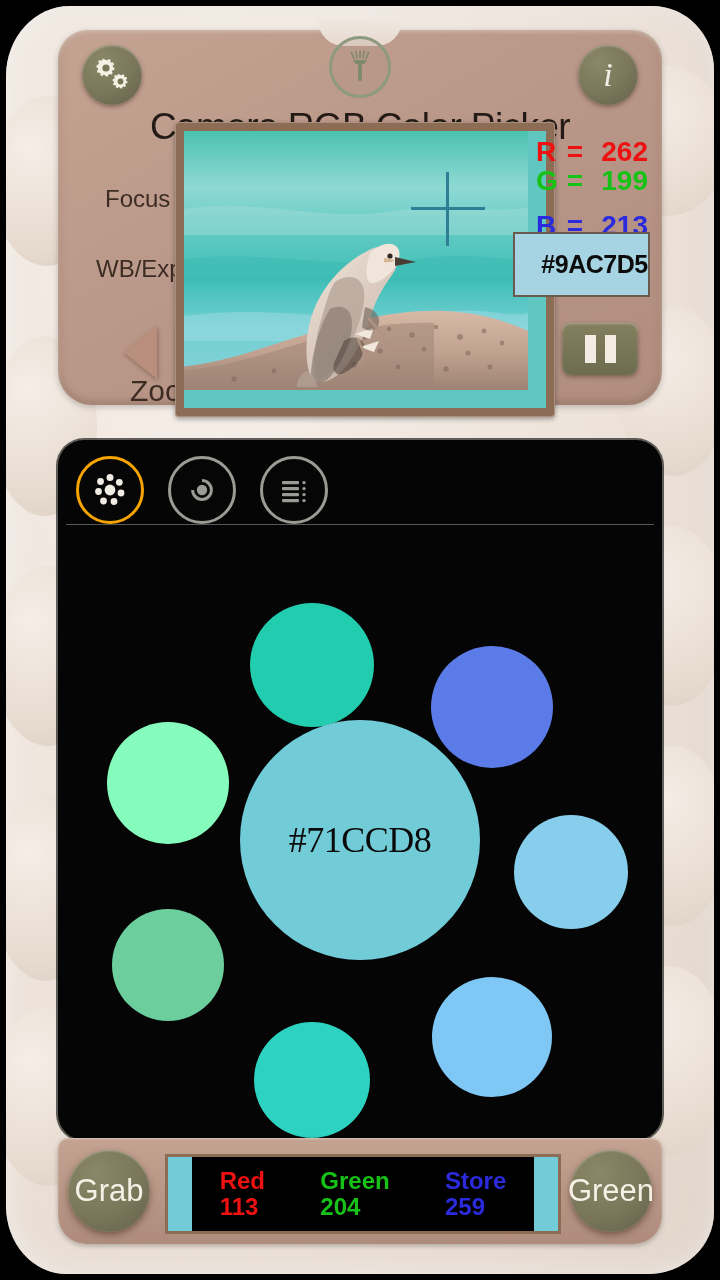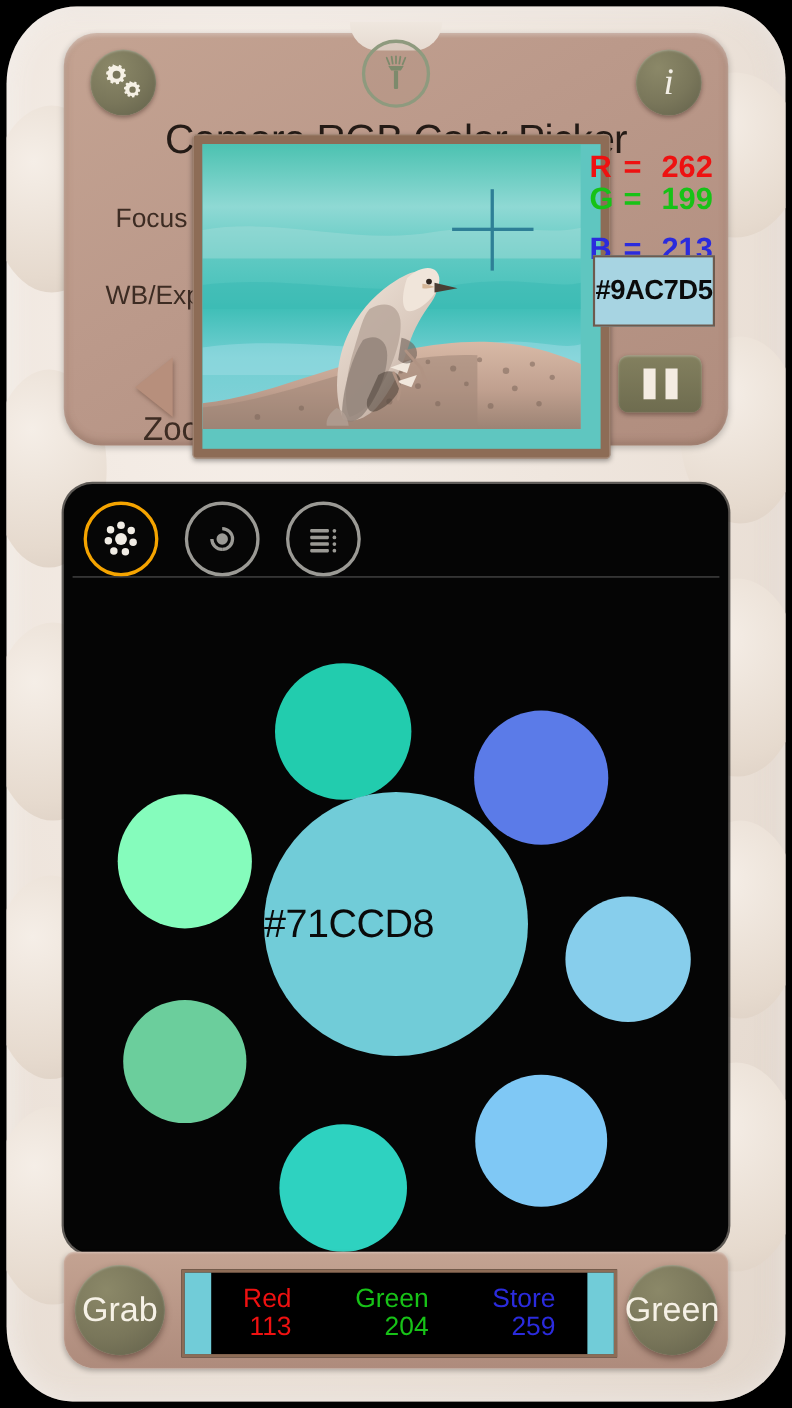--- a/index.html
+++ b/index.html
@@ -81,21 +81,21 @@
   
   .rgb-row{position:absolute;right:14px;font-size:28px;font-weight:bold;white-space:nowrap;}
   .rgb-row .k{display:inline-block;width:22px;}
   .rgb-row .eq{display:inline-block;width:34px;text-align:center;}
   .rgb-row .v{display:inline-block;width:56px;text-align:right;}
   .row-r{top:106px;color:#ee1111;}
   .row-g{top:135px;color:#17c217;}
   .row-b{top:180px;color:#2b2bdd;}
 
   .hex-box{position:absolute;right:12px;top:202px;width:107px;height:61px;
-           border:2px solid #6d5a4e;display:flex;align-items:center;justify-content:center;}
+           border:2px solid #6d5a4e;display:flex;align-items:center;justify-content:center;padding-left:26px;}
   .hex-text{font-size:25px;color:#0b0b0b;font-weight:bold;letter-spacing:-.5px;}
 
   .pause-btn{position:absolute;right:24px;top:293px;width:76px;height:52px;border-radius:9px;
              background:linear-gradient(180deg,#83805f,#6e6c4f);
              box-shadow:0 2px 4px rgba(60,40,30,.45),inset 0 1px 2px rgba(255,255,255,.3);
              display:flex;align-items:center;justify-content:center;gap:9px;}
   .pause-btn i{display:block;width:11px;height:28px;background:#f4ece2;}
 
   
   .display{position:absolute;left:58px;top:440px;width:604px;height:700px;
@@ -106,41 +106,41 @@
        border:3px solid #9b9a95;display:flex;align-items:center;justify-content:center;
        background:#060606;}
   .tab.active{border-color:#f5a400;}
   .tab1{left:18px;}
   .tab2{left:110px;}
   .tab3{left:202px;}
   .tab-sep{position:absolute;left:8px;right:8px;top:84px;height:1px;background:#575757;}
 
   .canvas{position:absolute;left:0;top:85px;right:0;bottom:0;}
   .blob{position:absolute;border-radius:50%;}
-  .center-blob{display:flex;align-items:center;}
+  .center-blob{display:flex;align-items:center;justify-content:center;font-family:Liberation Serif, serif;}
   .center-label{color:#0a0a0a;font-size:36px;letter-spacing:-.5px;}
 
   
   .bottom-bar{position:absolute;left:58px;top:1138px;width:604px;height:106px;
               background:linear-gradient(180deg,#c4a392,#ae8b7c);
               border-radius:10px 10px 28px 28px;
               box-shadow:inset 0 1px 2px rgba(255,255,255,.35),0 2px 5px rgba(0,0,0,.25);}
   .cap-btn{position:absolute;top:12px;width:82px;height:82px;border-radius:50%;
            background:radial-gradient(circle at 35% 28%, #8b8868 0%, #79765a 55%, #62604a 100%);
            box-shadow:0 3px 6px rgba(60,40,30,.5),inset 0 1px 2px rgba(255,255,255,.3);
            display:flex;align-items:center;justify-content:center;
            color:#f6f1e6;font-size:31px;}
   .grab-btn{left:10px;}
   .store-btn{right:10px;}
 
   .rgb-panel{position:absolute;left:107px;top:16px;width:390px;height:74px;
              background:#000;border:3px solid #8d6c56;display:flex;align-items:stretch;}
   .swatch{width:24px;flex:0 0 24px;}
   .rgb-mid{flex:1;display:flex;align-items:center;justify-content:space-around;}
-  .rgb-col{text-align:right;font-size:24px;font-weight:normal;line-height:1.08;}
+  .rgb-col{text-align:left;font-size:24px;font-weight:bold;line-height:1.08;}
   .c-red{color:#ee1111;}
   .c-green{color:#17c217;}
   .c-blue{color:#2b2bdd;}
 </style>
 </head>
 <body>
 
 <div class="shell">
   <div class="shell-mask">
     <div class="bump r" style="top:60px;width:120px;height:150px;"></div>

